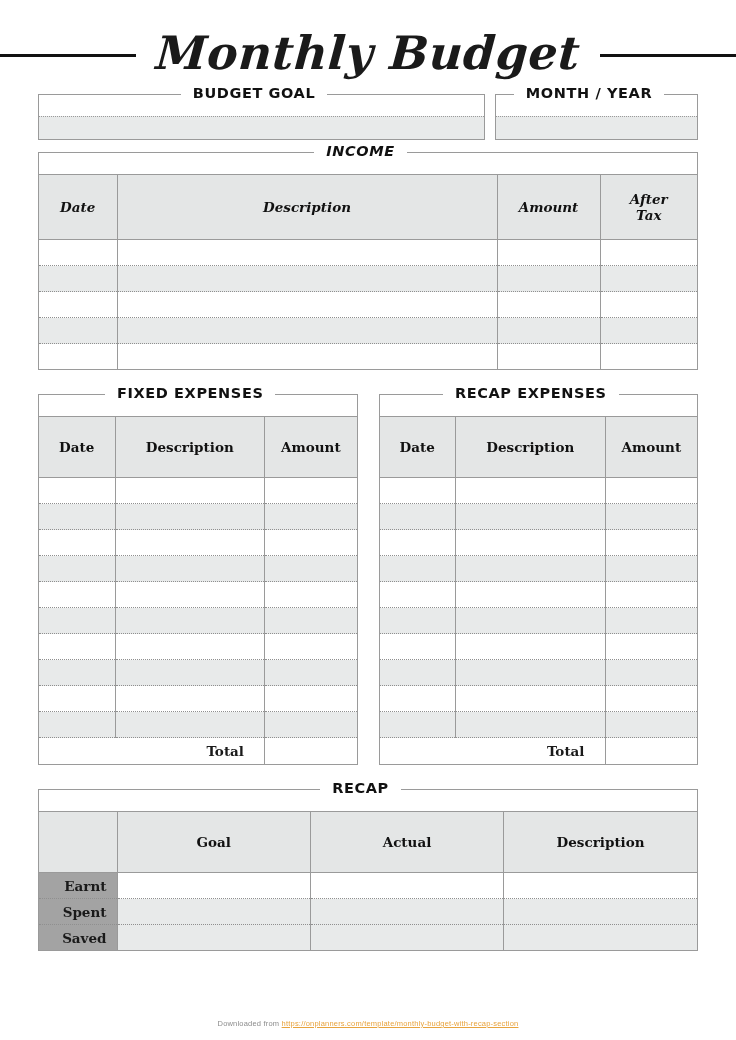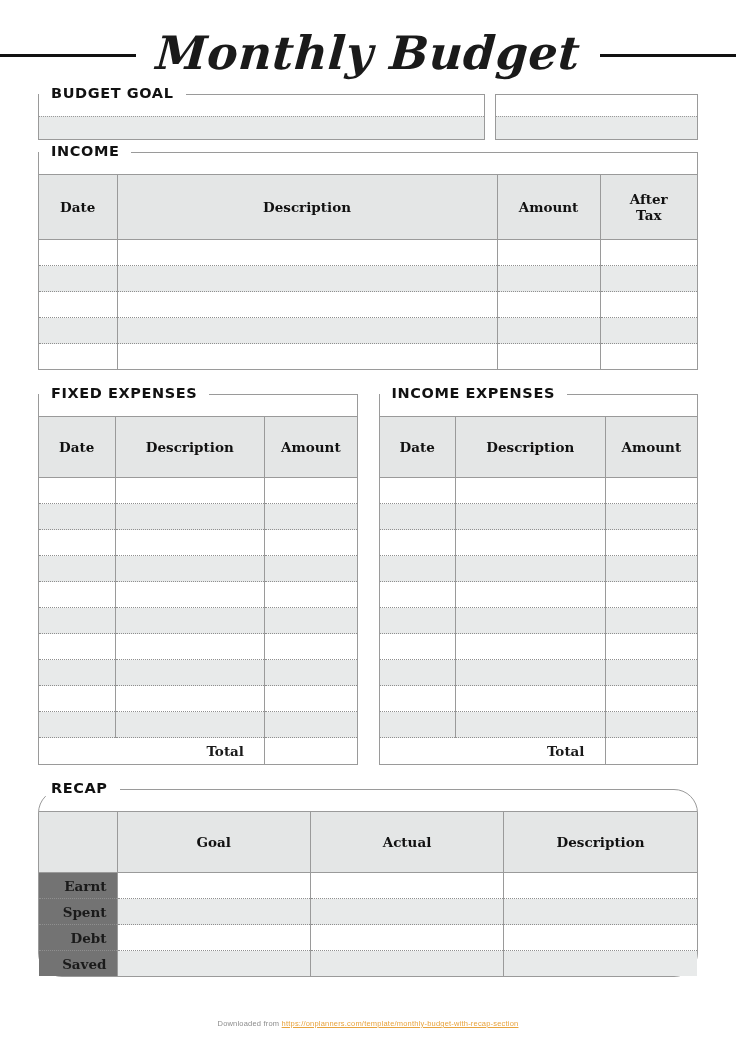--- a/index.html
+++ b/index.html
@@ -58,20 +58,21 @@
     position: relative;
     border: 1px solid #9a9a9a;
     box-sizing: border-box;
     background: #ffffff;
   }
   .section-legend {
     position: absolute;
     top: -11px;
     left: 0;
     right: 15px;
+    text-align: center;
     pointer-events: none;
   }
   .section-legend span {
     background: #ffffff;
     padding: 0 12px;
     font-family: "DejaVu Sans", sans-serif;
     font-weight: bold;
     font-size: 14.5px;
     letter-spacing: 0.6px;
     color: #111111;
@@ -136,35 +137,35 @@
     text-align: right;
     padding-right: 20px;
     height: 26px;
   }
   tr.total-row td.amount-cell {
     padding-right: 0;
   }
   tr.last td { border-bottom: none; margin-top: 36px; }
 
   
-  .income-box { margin-top: 12px; }
+  .income-box { margin-top: 12px; font-style: italic; }
   .income-box td { height: 28px; }
 
   
   .expenses-row {
     display: flex;
     gap: 21px;
     margin-top: 24px;
   }
   .exp-box { flex: 1 1 0; }
 
   
-  .recap-box { margin-top: 24px; border-radius: 24px; }
+  .recap-box { margin-top: 24px; }
   .recap-box td.rowlabel {
-    background: #737373;
+    background: #a3a3a3;
     font-weight: bold;
     font-size: 13.5px;
     text-align: right;
     padding-right: 10px;
     border-right: 1px solid #9a9a9a;
   }
   .recap-box td { height: 26px; }
   .recap-box th.blank { background: #e4e6e6; }
 
   
@@ -199,20 +200,23 @@
 
     <div class="section goal-box">
       <div class="section-legend">
         <span>BUDGET GOAL</span>
       </div>
       <div class="legend-spacer"></div>
       <div class="fill-line"></div>
     </div>
 
     <div class="section month-box">
+      <div class="section-legend">
+        <span>MONTH / YEAR</span>
+      </div>
       <div class="legend-spacer"></div>
       <div class="fill-line"></div>
     </div>
 
   </div>
 
   <div class="section income-box">
     <div class="section-legend">
       <span>INCOME</span>
     </div>
@@ -341,21 +345,21 @@
           <tr class="total-row">
             <td colspan="2">Total</td>
             <td class="amount-cell"></td>
           </tr>
         </tbody>
       </table>
     </div>
 
     <div class="section exp-box">
       <div class="section-legend">
-        <span>INCOME EXPENSES</span>
+        <span>RECAP EXPENSES</span>
       </div>
       <div class="legend-spacer"></div>
       <table class="grid">
         <colgroup>
           <col style="width:76px">
           <col>
           <col style="width:92px">
         </colgroup>
         <thead>
           <tr>
@@ -451,26 +455,20 @@
           <td></td>
           <td></td>
           <td></td>
         </tr>
         <tr class="shade">
           <td class="rowlabel">Spent</td>
           <td></td>
           <td></td>
           <td></td>
         </tr>
-        <tr class="plain">
-          <td class="rowlabel">Debt</td>
-          <td></td>
-          <td></td>
-          <td></td>
-        </tr>
         <tr class="shade last">
           <td class="rowlabel">Saved</td>
           <td></td>
           <td></td>
           <td></td>
         </tr>
       </tbody>
     </table>
   </div>
 

